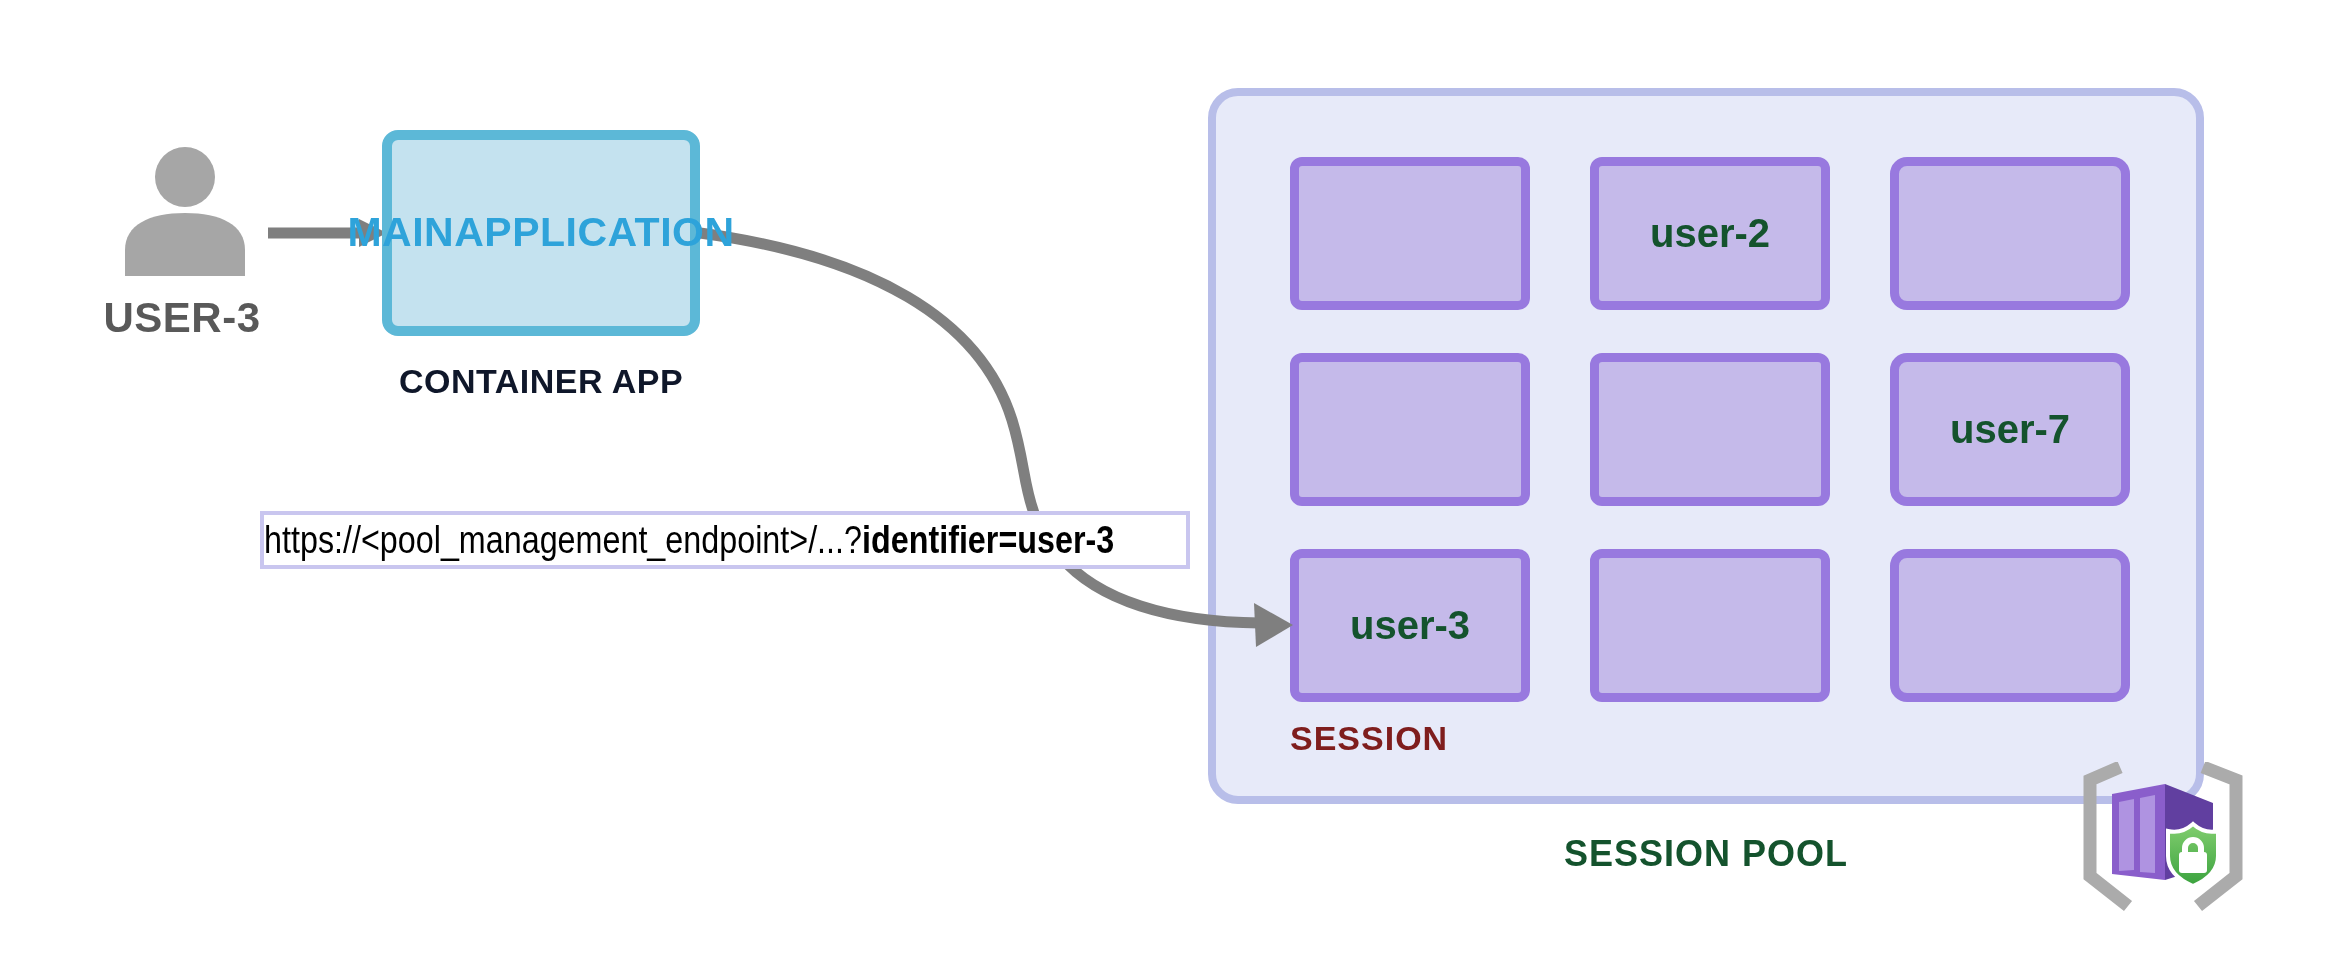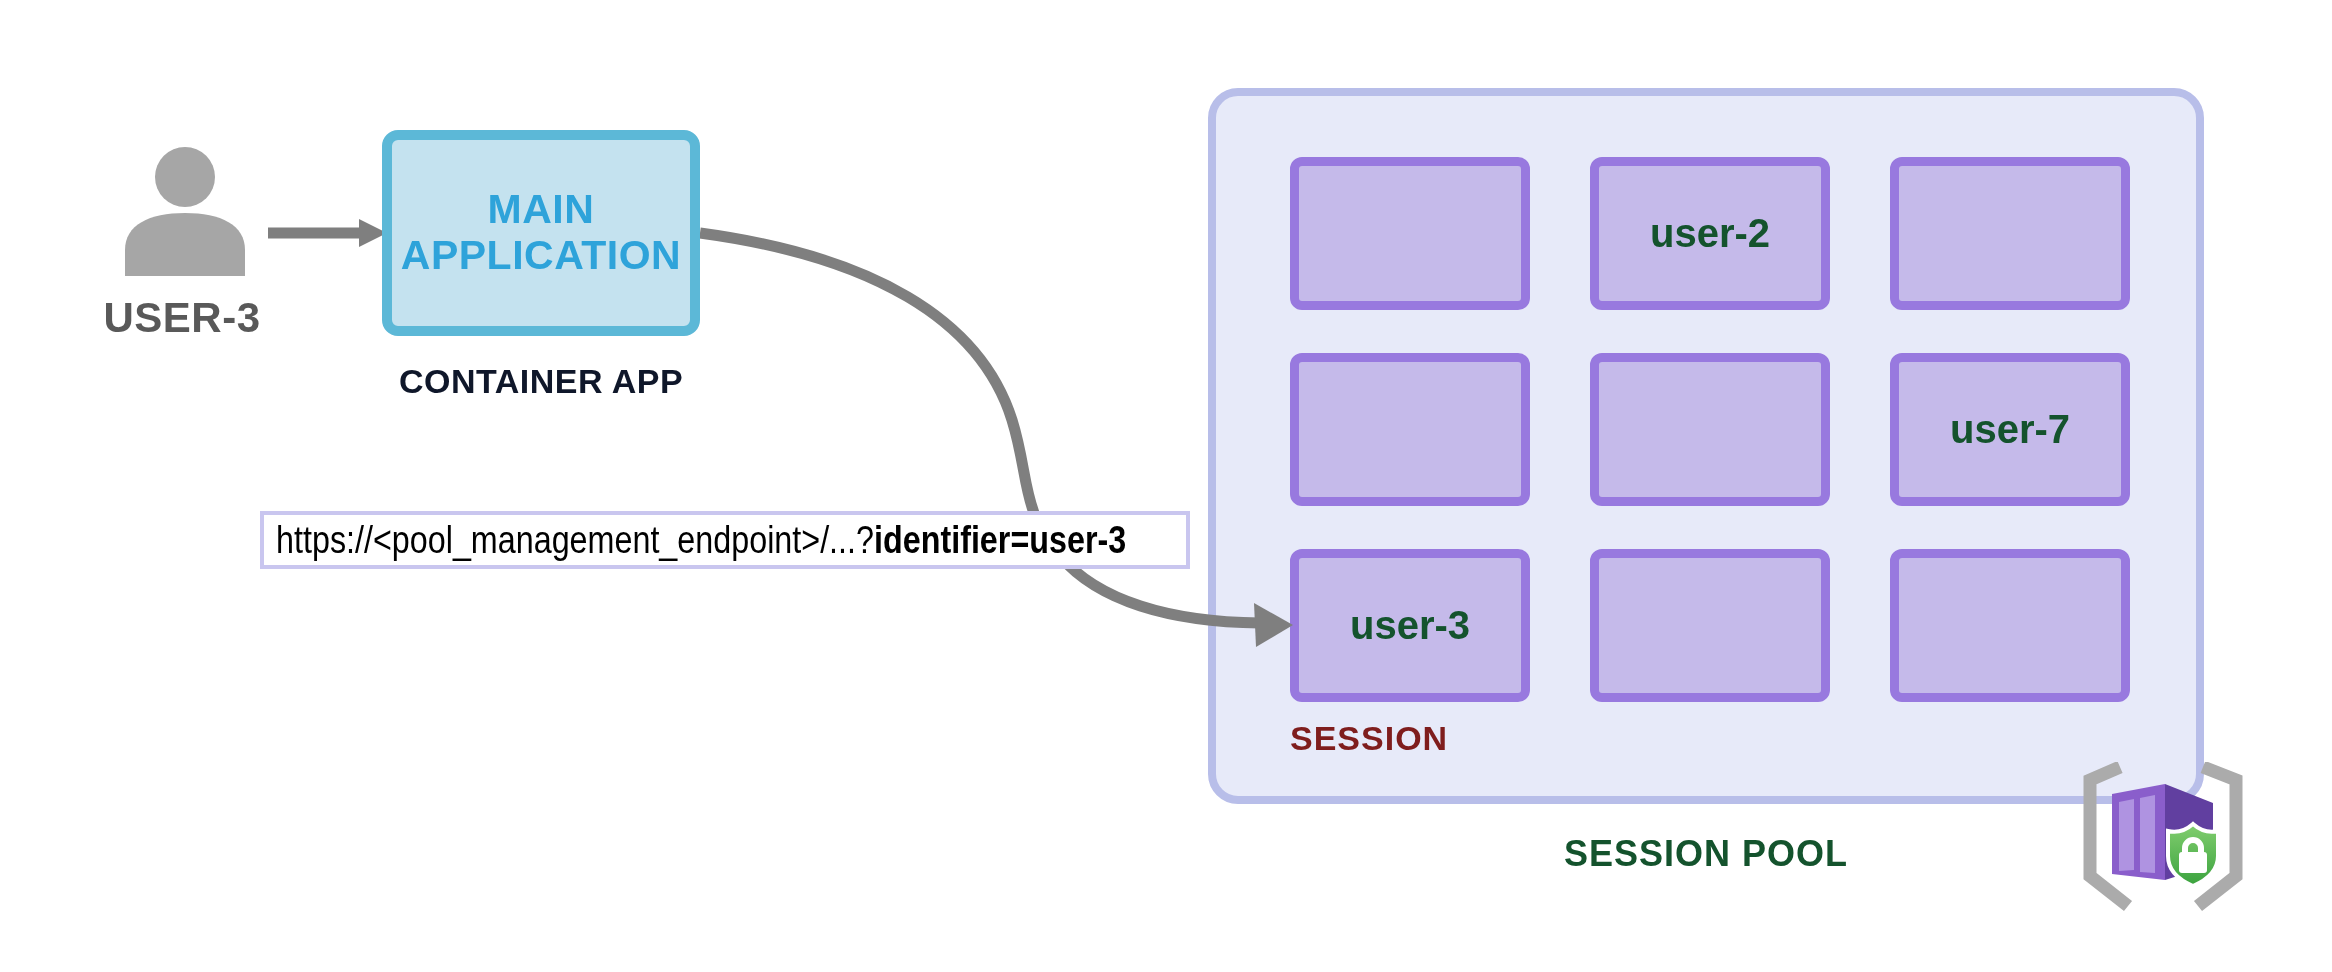--- a/index.html
+++ b/index.html
@@ -12,35 +12,35 @@
   
   .user-label {
     position:absolute; left:97px; top:294px; width:170px; text-align:center;
     font-size:42px; font-weight:600; color:#595959; letter-spacing:0.5px;
   }
 
   
   .app-box {
     position:absolute; left:382px; top:130px; width:318px; height:206px;
     box-sizing:border-box; background:#C4E2EF; border:10px solid #5CB8D7;
-    border-radius:16px; display:flex; flex-direction:column;
+    border-radius:16px; display:flex; flex-direction:row;
     align-items:center; justify-content:center;
     color:#2EA3DA; font-weight:700; font-size:41px; line-height:1.12;
     letter-spacing:0.5px; z-index:2;
   }
   .app-caption {
     position:absolute; left:382px; top:362px; width:318px; text-align:center;
     font-size:34px; font-weight:700; color:#0f172a; letter-spacing:0.5px;
   }
 
   
   .url-box {
     position:absolute; left:260px; top:511px; width:930px; height:58px;
     box-sizing:border-box; background:#ffffff; border:4px solid #C9C6EF;
-    display:flex; align-items:center; padding:0 12px; z-index:2;
+    display:flex; align-items:center; padding:0 0; z-index:2;
     white-space:nowrap;
   }
   .url-text {
     font-size:38px; color:#000000; transform:scaleX(0.85);
     transform-origin:0 50%; white-space:nowrap;
   }
   .url-text b { font-weight:700; }
 
   
   .pool {
@@ -48,21 +48,21 @@
     box-sizing:border-box; background:#E7EAF9; border:8px solid #B8BEE9;
     border-radius:30px; z-index:0;
   }
   .session-box {
     position:absolute; width:240px; height:153px; box-sizing:border-box;
     background:#C5BAEA; border:9px solid #9879DF; border-radius:12px;
     display:flex; align-items:center; justify-content:center;
     font-size:40px; font-weight:700; color:#14532d;
   }
   .r0 { top:61px; }  .r1 { top:257px; } .r2 { top:453px; }
-  .c0 { left:74px; } .c1 { left:374px; } .c2 { left:674px; }
+  .c0 { left:74px; } .c1 { left:374px; } .c2 { left:674px;border-radius:17px; }
 
   .session-caption {
     position:absolute; left:1290px; top:719px; width:240px; text-align:left;
     font-size:34px; font-weight:600; color:#7f1d1d; letter-spacing:1px; z-index:1;
   }
   .pool-caption {
     position:absolute; left:1208px; top:833px; width:996px; text-align:center;
     font-size:36px; font-weight:600; color:#14532d; letter-spacing:1px;
   }
 

